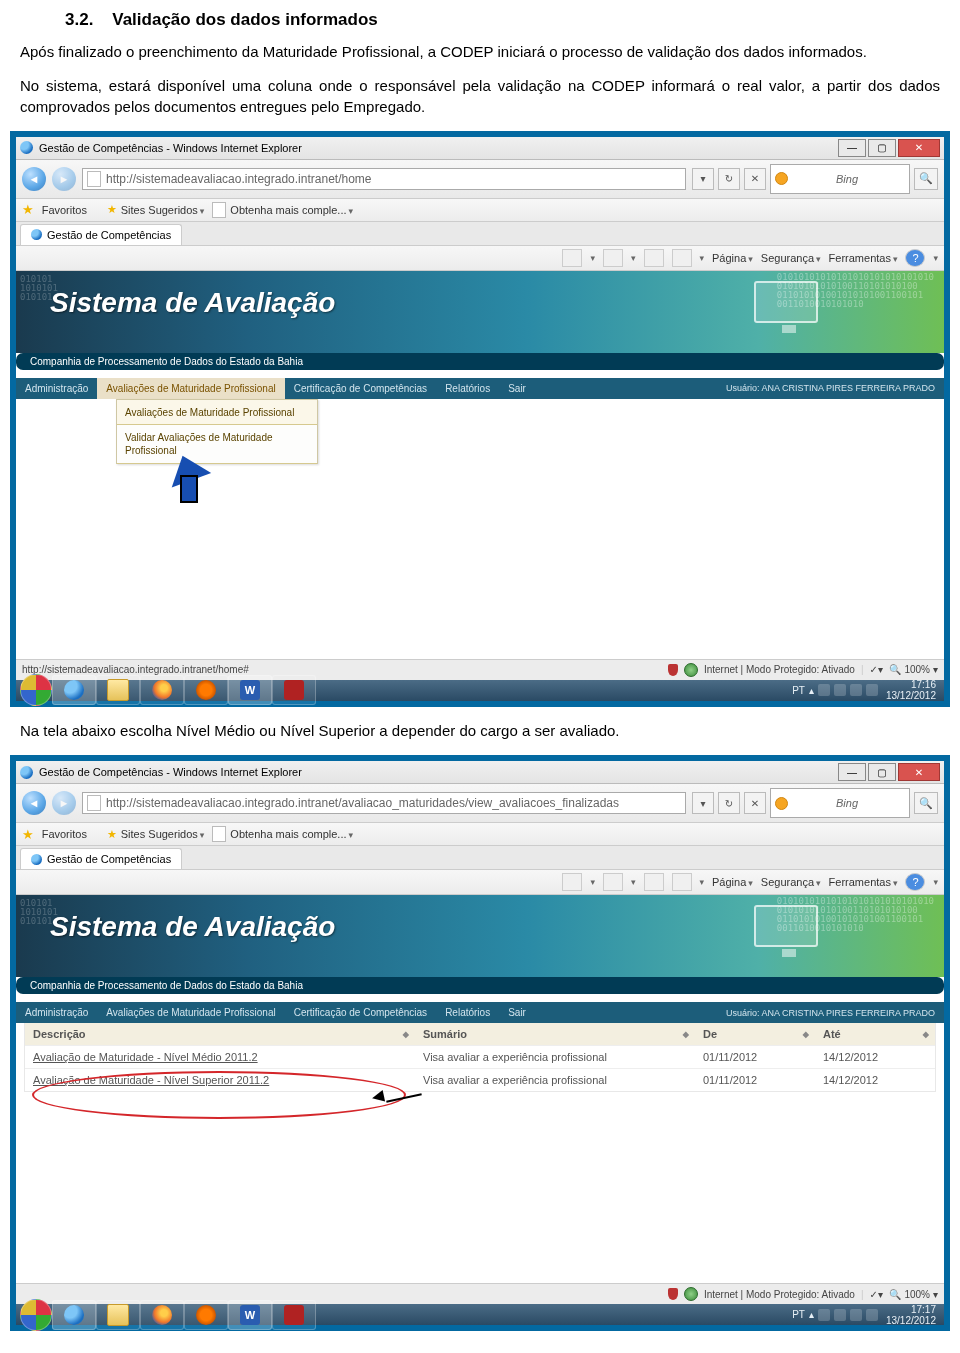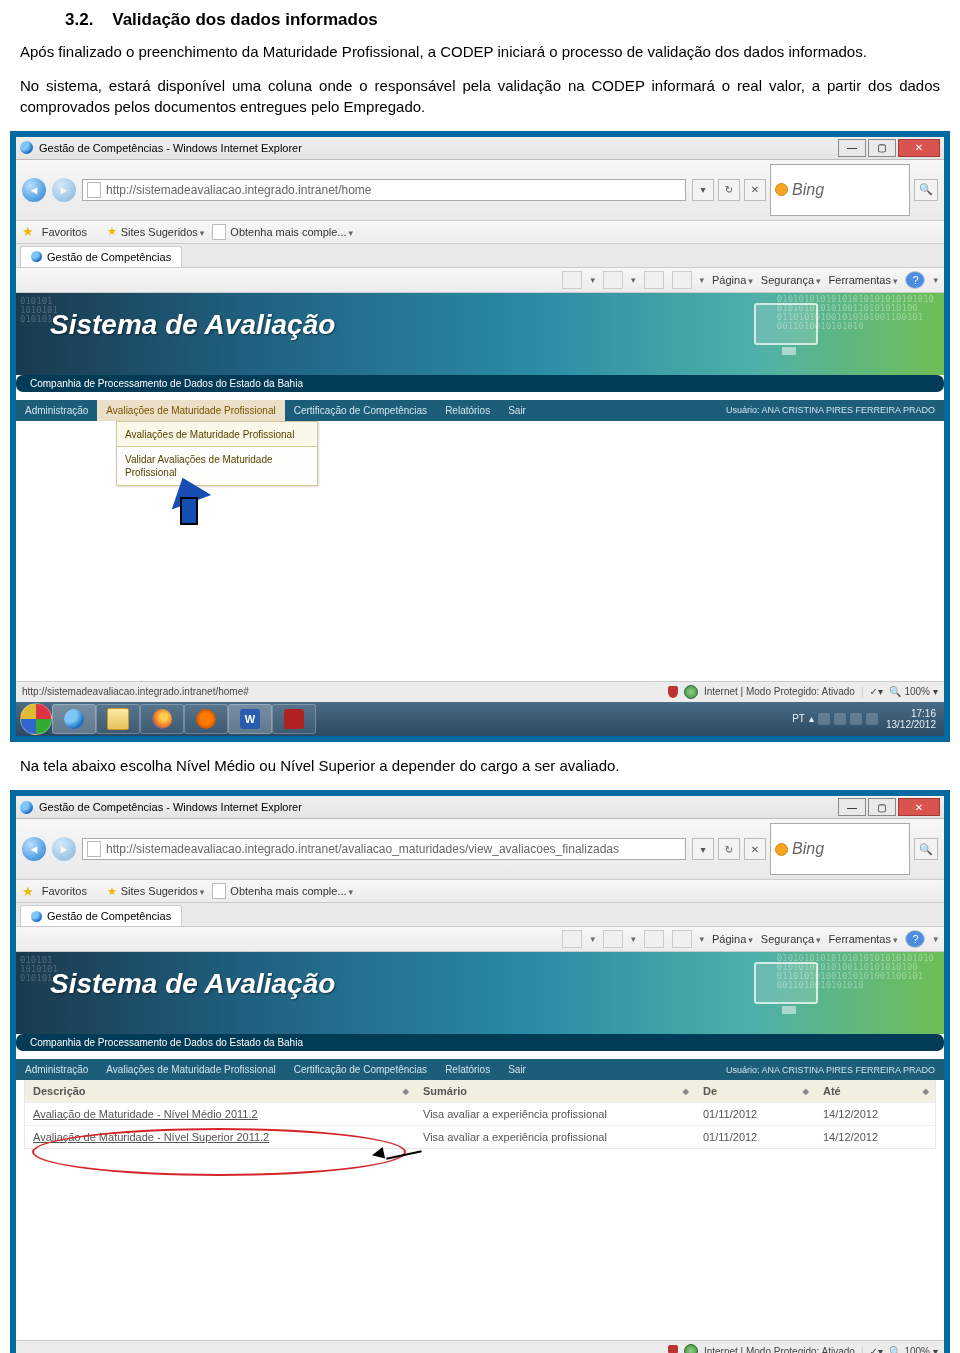--- a/index.html
+++ b/index.html
@@ -71,21 +71,21 @@
     width:12px; height:14px; margin-right:5px;
     background:#fff; border:1px solid #bbb; position:relative;
   }
   .nav-right { display:flex; align-items:center; gap:4px; }
   .small-btn {
     width:20px; height:20px; border:1px solid #bbb; background:#f3f3f3;
     display:flex; align-items:center; justify-content:center; font-size:10px; color:#555;
   }
   .bing-box {
     width:130px; height:20px; border:1px solid #aaa; background:#fff;
-    display:flex; align-items:center; padding:15px 4px; font-size:16px; font-style:italic; color:#666;
+    display:flex; align-items:center; padding:4px 4px; font-size:11px; font-style:italic; color:#666;gap:44px;
   }
   .bing-dot { width:11px; height:11px; border-radius:50%; background:#f6a522; border:1px solid #d18712; margin-right:4px; }
   .magnify {
     width:22px; height:20px; border:1px solid #bbb; background:#f3f3f3;
     display:flex; align-items:center; justify-content:center;
   }
 
   .favbar, .toolbar2 {
     display:flex; align-items:center; gap:8px;
     background: linear-gradient(#f7f7f7, #ececec);
@@ -174,21 +174,21 @@
     border-top:1px solid #ccc; font-size:10px; padding:3px 6px; color:#444;
     justify-content:space-between;
   }
   .status-right { display:flex; align-items:center; gap:6px; }
   .globe { width:12px; height:12px; border-radius:50%; background:radial-gradient(circle,#8fd087,#3a8a3a); border:1px solid #2a6a2a;}
   .shield { width:10px;height:12px;background:#b33;border-radius:2px 2px 50% 50%;}
   .zoom { display:flex; align-items:center; gap:3px;}
 
   
   .taskbar {
-    display:flex; align-items:center; height:34px;
+    display:flex; align-items:center; height:21px;
     background: linear-gradient(#4b6c86, #2a4a64);
     padding:0 4px; 
   }
   .start-orb {
     width:30px;height:30px;border-radius:50%;
     background:
       conic-gradient(#d34 0 25%, #3a3 25% 50%, #36c 50% 75%, #db3 75% 100%);
     border:1px solid rgba(255,255,255,.3);
   }
   .task-btn {

